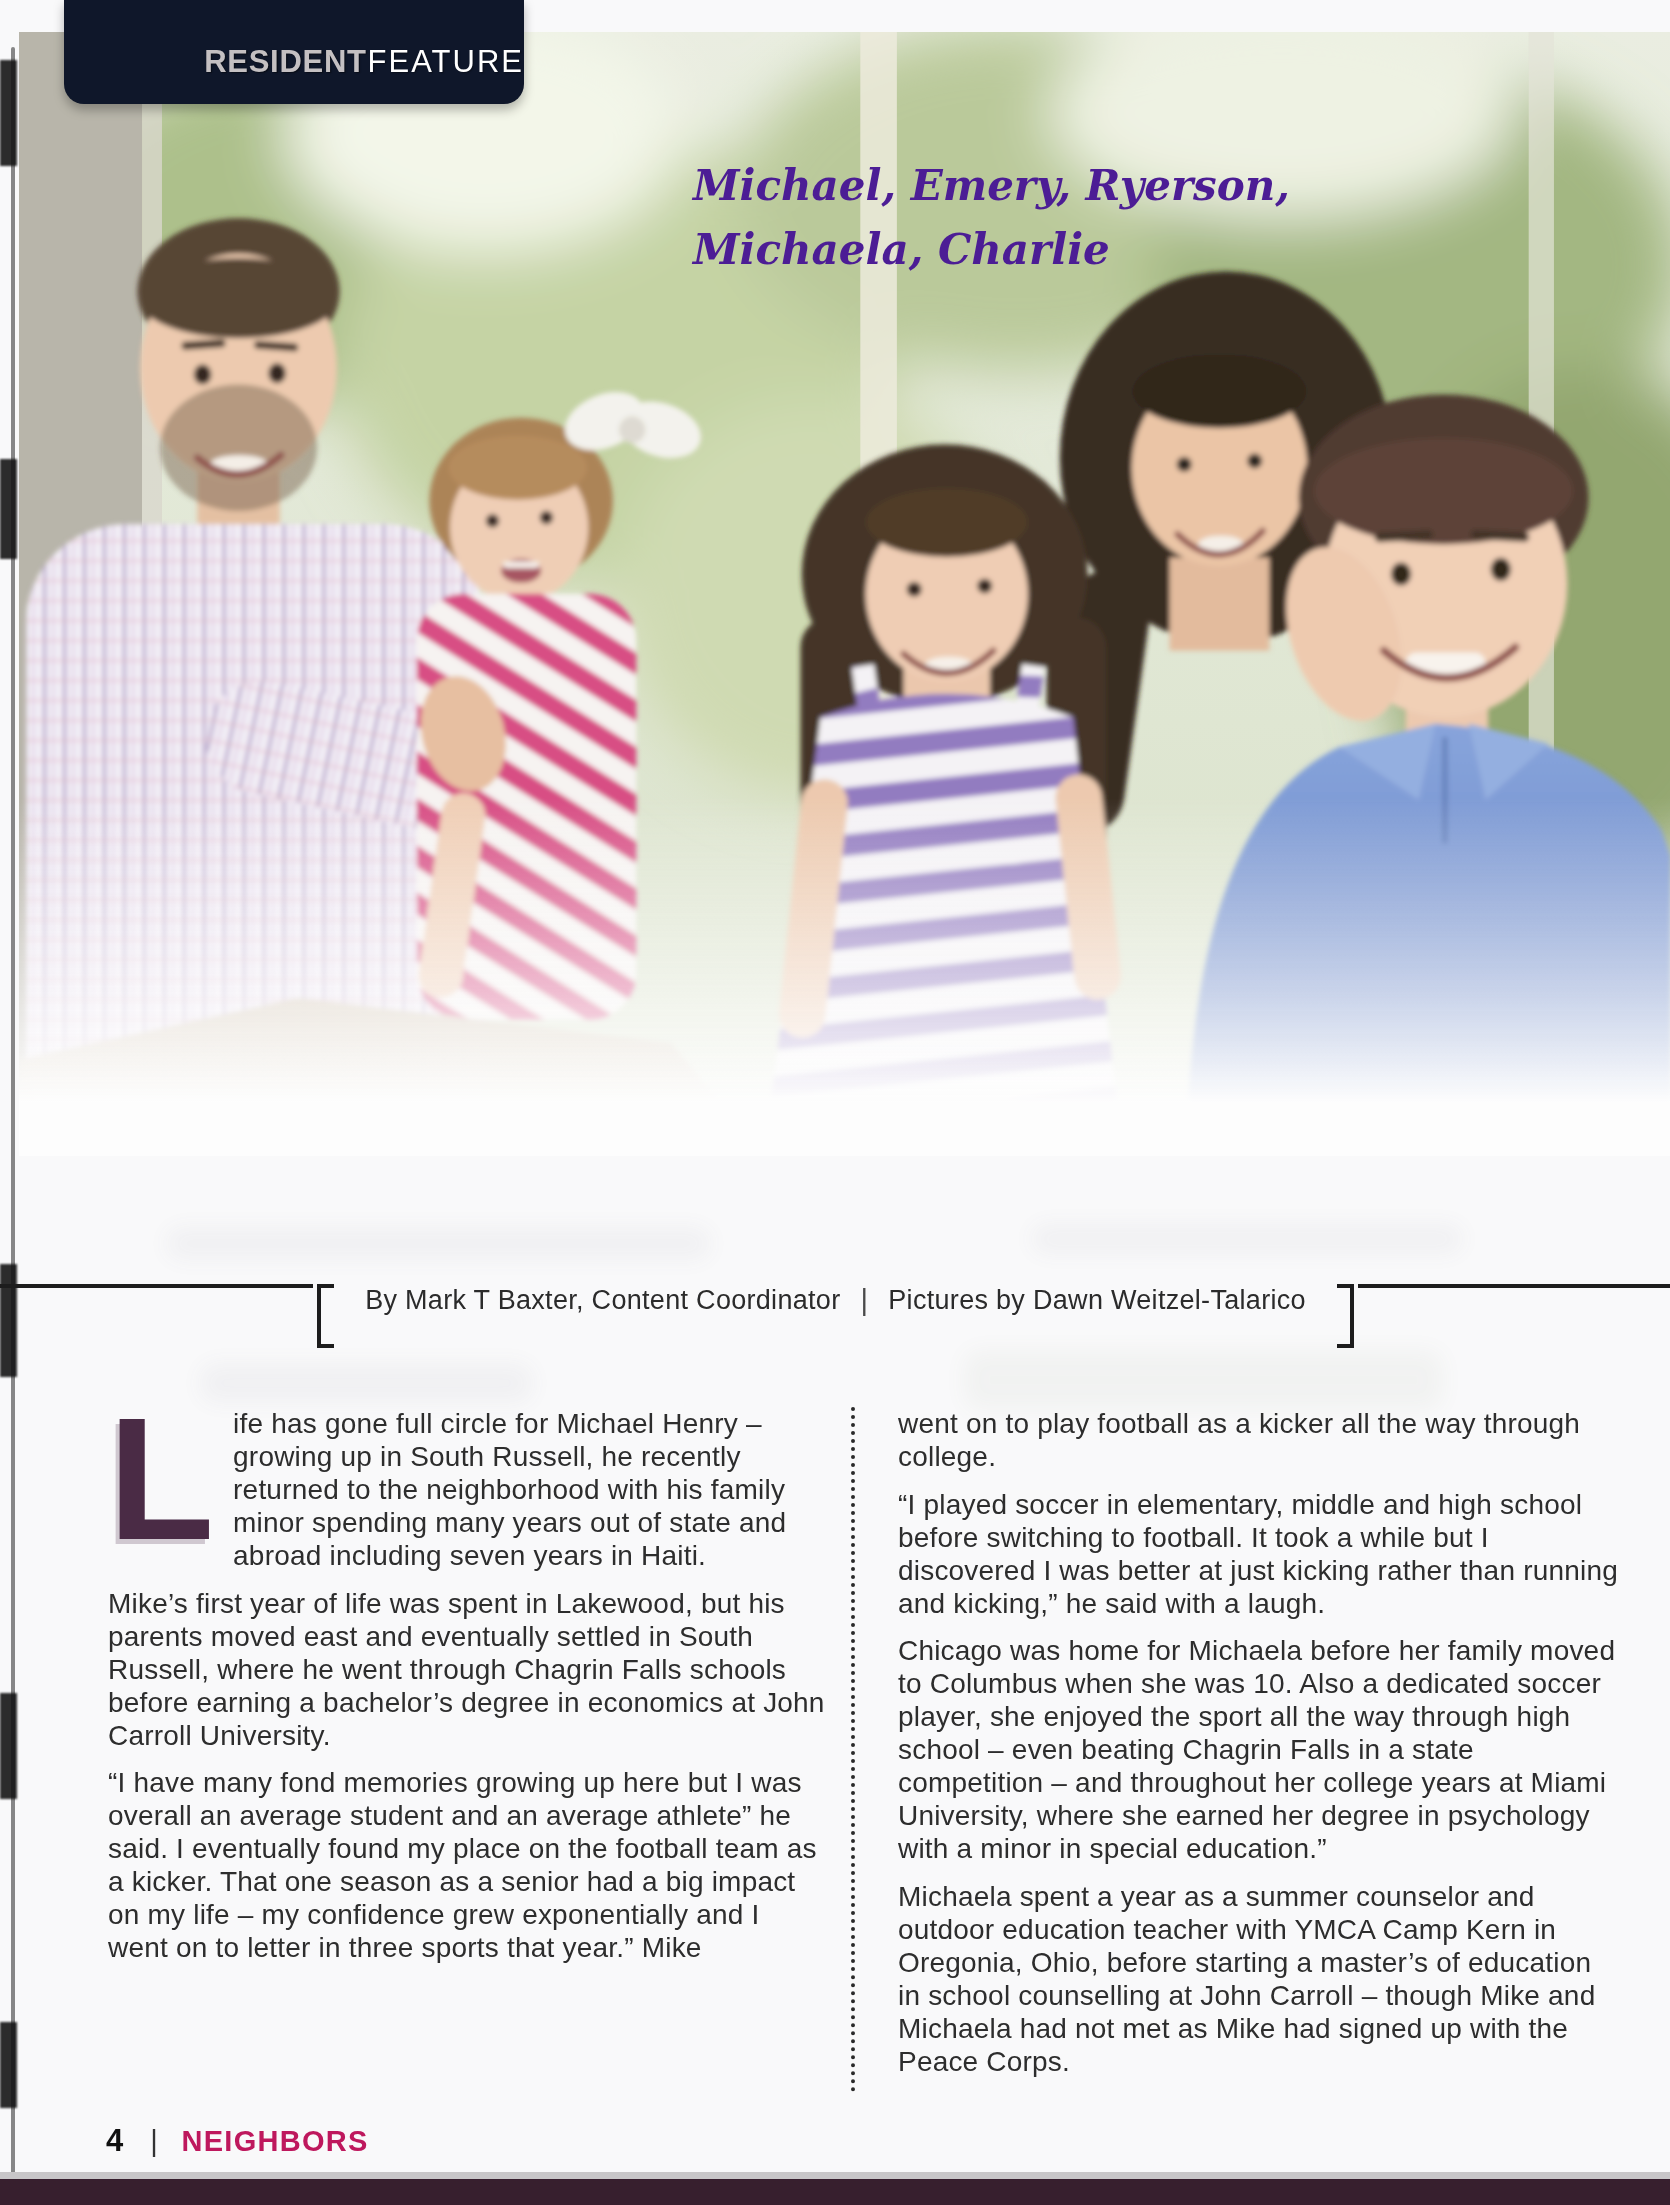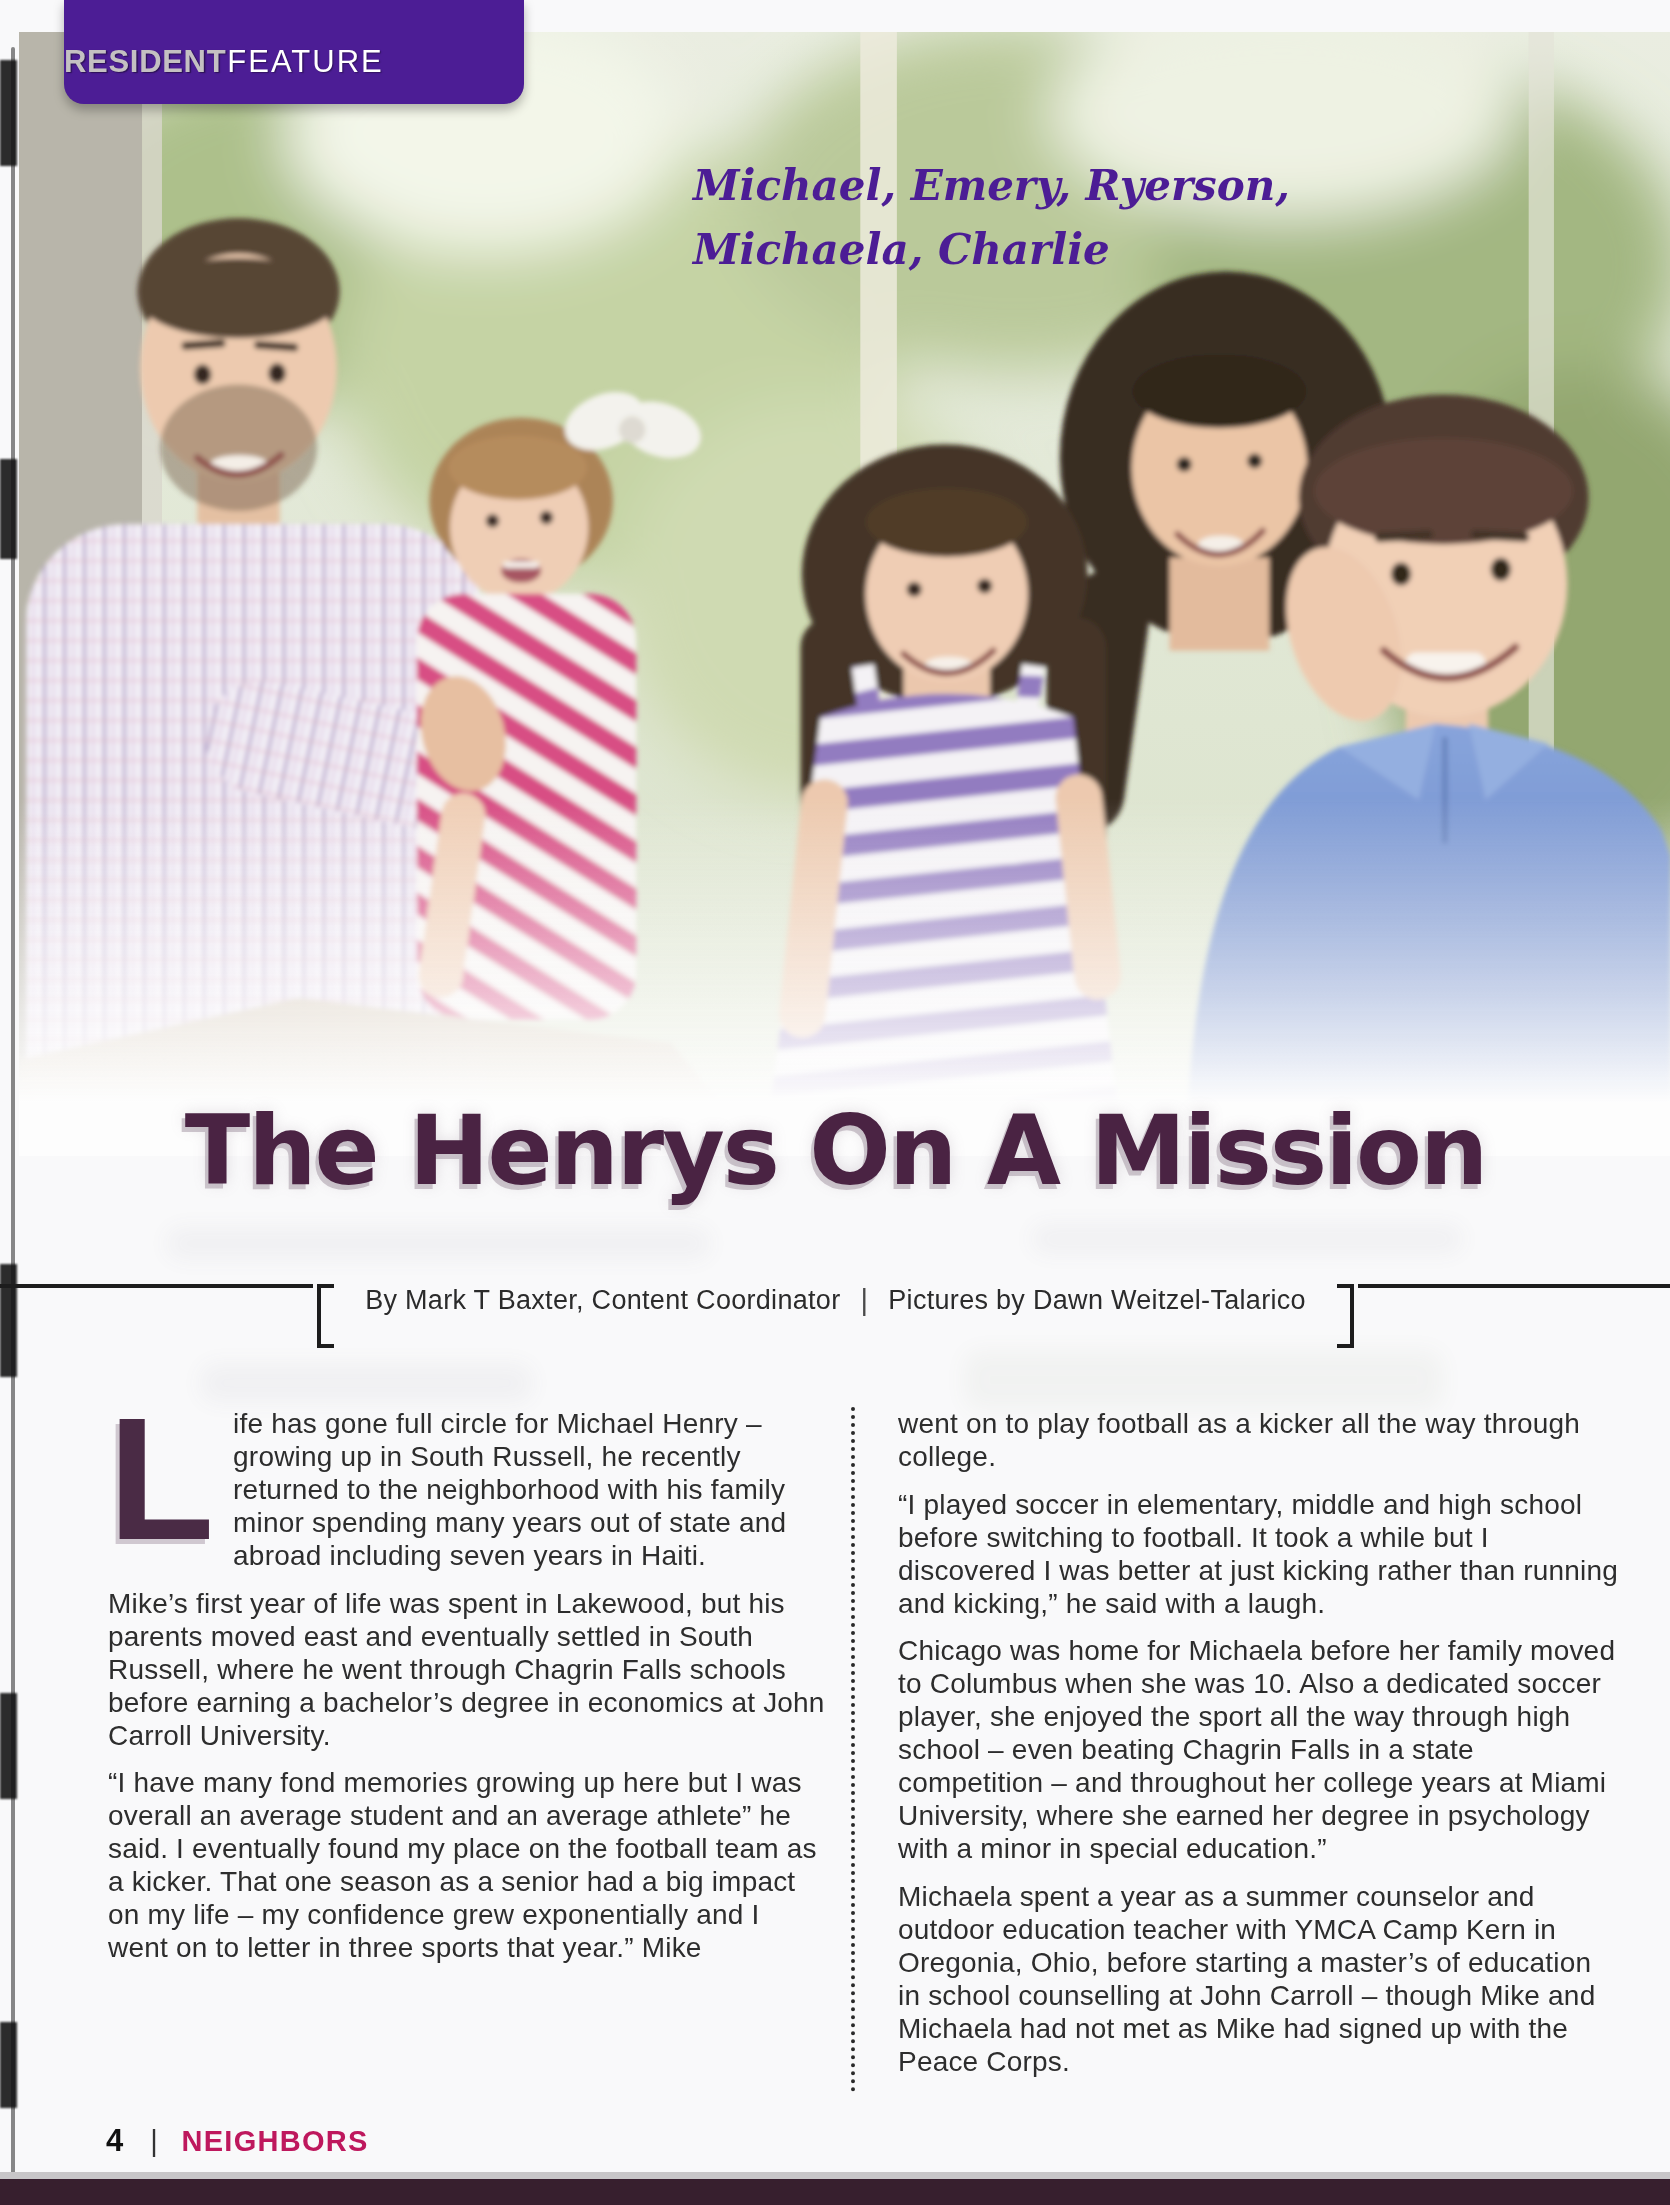--- a/index.html
+++ b/index.html
@@ -6,23 +6,23 @@
   .page{position:relative;width:1671px;height:2205px;background:#f9f9fa;overflow:hidden;
         font-family:"Liberation Sans",sans-serif;}
   
   .spine{position:absolute;left:10.6px;top:47px;width:4px;height:2128px;
          background:rgba(40,40,40,.55);border-radius:2px;filter:blur(0.7px);}
   .spine-seg{position:absolute;left:0;width:17.3px;background:#161616;filter:blur(1.3px);opacity:.9;}
   .ghost{position:absolute;filter:blur(10.6px);opacity:.05;background:#5a5a72;border-radius:16px;}
   .bottom-gray{position:absolute;left:0;top:2172px;right:0;height:6.7px;background:#c8c6c8;}
   .bottom-band{position:absolute;left:0;top:2179px;right:0;height:27px;background:#371f2e;}
   
-  .banner{position:absolute;left:64px;top:0;width:460px;height:104px;background:#4c1d95;
+  .banner{position:absolute;left:64px;top:0;width:460px;height:104px;background:#0f172a;
           border-radius:0 0 20px 20px;box-shadow:0 5.3px 10.6px rgba(0,0,0,.28);
-          display:flex;align-items:center;justify-content:flex-start;padding-top:20px;box-sizing:border-box;z-index:5;}
+          display:flex;align-items:center;justify-content:flex-end;padding-top:20px;box-sizing:border-box;z-index:5;}
   .banner .w1{font-size:31px;font-weight:bold;letter-spacing:0.7px;color:#c4c0c2;
               text-shadow:1.3px 1.3px 1.3px rgba(0,0,0,.45);}
   .banner .w2{font-size:31px;font-weight:400;letter-spacing:2px;color:#ffffff;margin-left:1px;
               text-shadow:1.3px 1.3px 1.3px rgba(0,0,0,.35);}
   
   .photo{position:absolute;left:18.6px;top:32px;width:1652px;height:1124px;z-index:1;}
   .caption{position:absolute;left:693px;top:154px;z-index:4;
            font-family:"DejaVu Serif",serif;font-style:italic;font-weight:600;
            font-size:42px;line-height:64px;color:#4c1d95;}
   
@@ -215,21 +215,20 @@
   <div class="banner">
     <span class="w1">RESIDENT</span>
     <span class="w2">FEATURE</span>
   </div>
 
   <div class="caption">
     <div>Michael, Emery, Ryerson,</div>
     <div>Michaela, Charlie</div>
   </div>
 
-  <div class="title">The Henrys On A Mission</div>
 
   <div class="byline">
     <div class="rule"></div>
     <div class="bracket l"></div>
     <div class="byline-text">
       <span>By Mark T Baxter, Content Coordinator</span>
       <span class="byline-sep">|</span>
       <span>Pictures by Dawn Weitzel-Talarico</span>
     </div>
     <div class="bracket r"></div>

